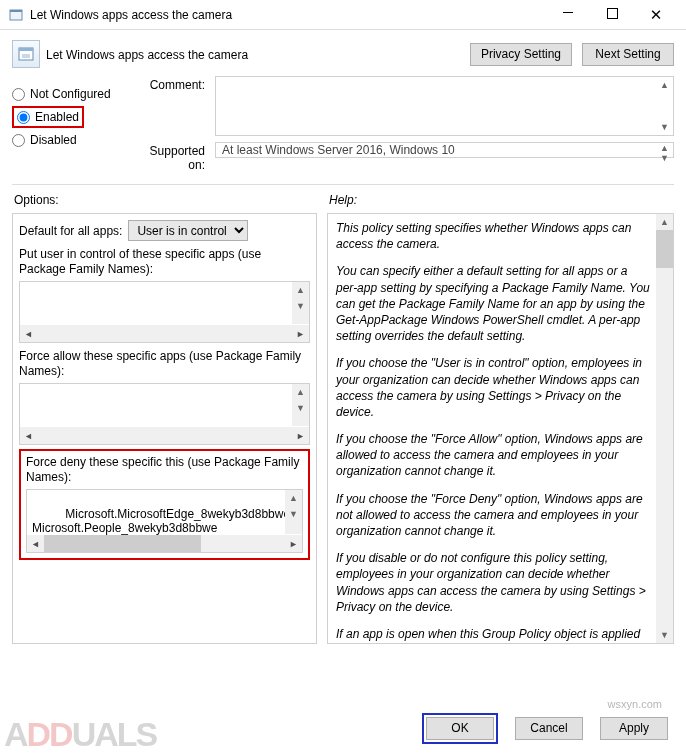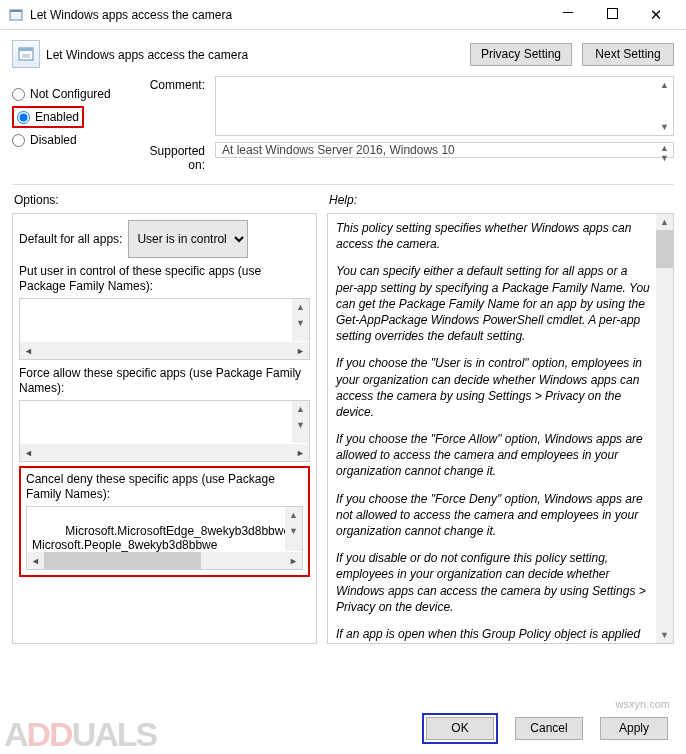--- a/index.html
+++ b/index.html
@@ -81,21 +81,21 @@
   .help-body {
     border:1px solid #d0d0d0; padding:6px 22px 6px 8px; flex:1; position:relative; line-height:1.35;
     overflow:hidden;
   }
   .help-body p { margin:0 0 11px 0;}
   .help-body .vscroll-full { position:absolute; right:0; top:0; bottom:0; width:17px; background:#f0f0f0; display:flex; flex-direction:column;}
   .help-body .thumb { background:#cdcdcd; flex:0 0 38px; margin-top:0;}
   .help-body .track { flex:1; }
   .opt-row { display:flex; align-items:center; margin-bottom:4px;}
   .opt-row .lab { font-size:12px; margin-right:6px;}
-  select.combo { font-family:inherit; font-size:12px; height:38px; border:1px solid #adadad; background:#e8e8e8; padding:0 4px;}
+  select.combo { font-family:inherit; font-size:12px; height:21px; border:1px solid #adadad; background:#e8e8e8; padding:0 4px;}
   .opt-label { font-size:12px; margin:6px 0 4px 0; line-height:1.25;}
   .listbox {
     border:1px solid #d0d0d0; height:62px; position:relative; background:#fff; padding:3px 20px 3px 5px;
     font-size:12px; line-height:14px; overflow:hidden; white-space:pre;
   }
   .listbox.tall { height:64px; }
   .listbox .vscroll-full { position:absolute; right:0; top:0; bottom:18px; width:17px; background:#f0f0f0; display:flex; flex-direction:column;}
   .listbox .hscroll { position:absolute; left:0; right:0; bottom:0; height:17px; background:#f0f0f0; display:flex;}
   .listbox .hscroll .harrow { width:17px;display:flex;align-items:center;justify-content:center;font-size:9px;color:#505050;}
   .listbox .hscroll .htrack { flex:1; background:#f0f0f0; position:relative;}
@@ -104,21 +104,21 @@
   .dlgbtns {
     position:absolute; right:18px; bottom:10px; display:flex; gap:17px; align-items:center;
   }
   .ok-wrap { border:2px solid #2030c0; padding:2px; display:inline-block;}
   .watermark {
     position:absolute; left:4px; bottom:0; font-size:34px; letter-spacing:-2px;
     font-weight:700; color:rgba(70,70,70,0.22); font-family:Arial,sans-serif;
     user-select:none; pointer-events:none;
   }
   .watermark .red { color:rgba(200,0,0,0.22); }
-  .site { position:absolute; right:16px; bottom:44px; font-size:11px; color:rgba(90,90,90,0.45); pointer-events:none;}
+  .site { position:absolute; right:24px; bottom:44px; font-size:11px; color:rgba(90,90,90,0.45); pointer-events:none;}
 </style>
 </head>
 <body>
 
 <div class="titlebar">
   <span class="icon">
     <svg width="14" height="14" viewBox="0 0 14 14">
         <rect x="1" y="2" width="12" height="10" fill="#eef4fa" stroke="#6a8db2"></rect>
         <rect x="1" y="2" width="12" height="2" fill="#6a8db2"></rect>
       </svg>
@@ -205,21 +205,21 @@
       </div>
 
       <div class="opt-label">Force allow these specific apps (use Package Family Names):</div>
       <div class="listbox">
         <span></span>
         <div class="vscroll-full"><span class="arrow-btn tri-up"></span><span class="track"></span><span class="arrow-btn tri-down"></span></div>
         <div class="hscroll"><span class="harrow">◄</span><span class="htrack"></span><span class="harrow">►</span></div>
       </div>
 
       <div class="force-deny-wrap">
-        <div class="opt-label" style="margin-top:0">Cancel deny these specific apps (use Package Family Names):</div>
+        <div class="opt-label" style="margin-top:0">Force deny these specific this (use Package Family Names):</div>
         <div class="listbox tall">
           <span>Microsoft.MicrosoftEdge_8wekyb3d8bbwe
 Microsoft.People_8wekyb3d8bbwe</span>
           <div class="vscroll-full"><span class="arrow-btn tri-up"></span><span class="track"></span><span class="arrow-btn tri-down"></span></div>
           <div class="hscroll"><span class="harrow">◄</span><span class="htrack"><span class="hthumb"></span></span><span class="harrow">►</span></div>
         </div>
       </div>
 
     </div>
   </div>

